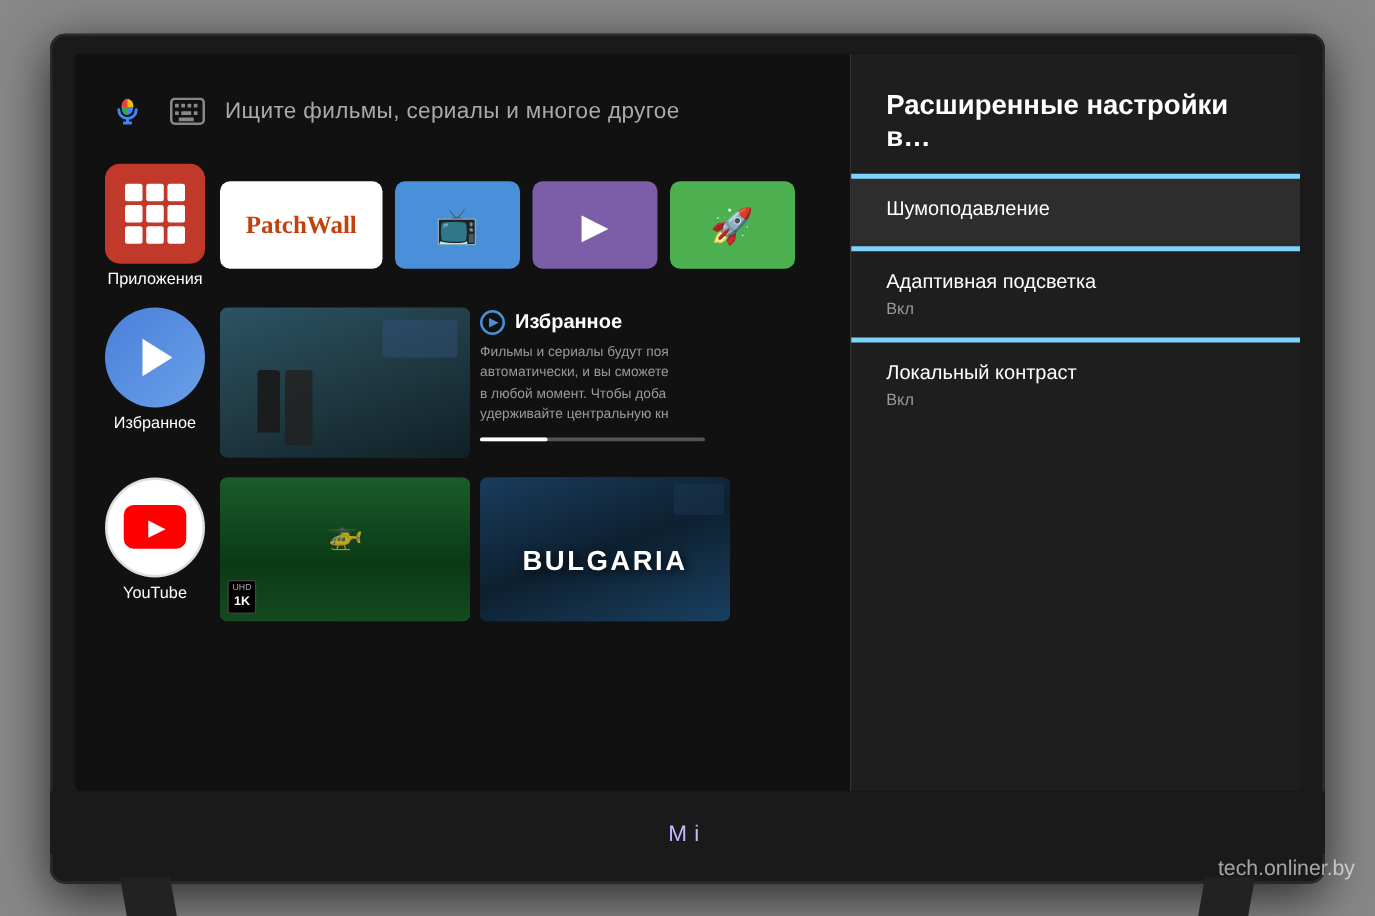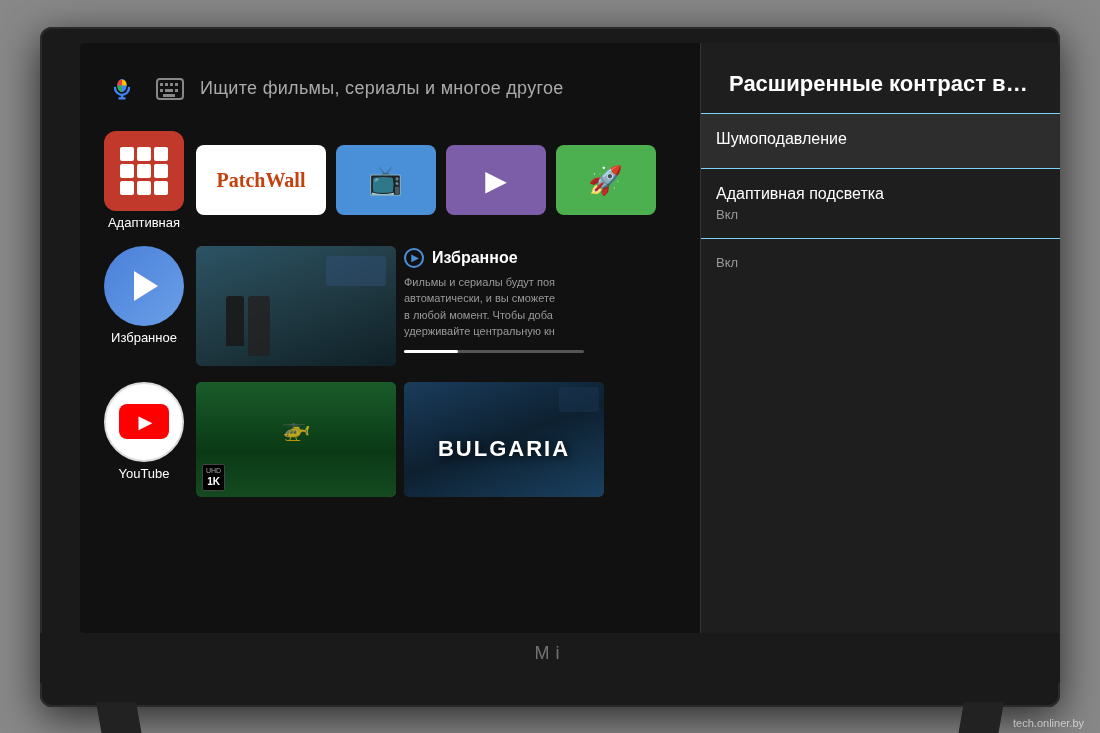--- a/index.html
+++ b/index.html
@@ -15,21 +15,21 @@
     }
 
     .tv-outer {
       width: 1020px;
       height: 680px;
       background: #1a1a1a;
       border-radius: 12px;
       position: relative;
       display: flex;
       flex-direction: column;
-      align-items: flex-end;
+      align-items: center;
       box-shadow: 0 10px 40px rgba(0,0,0,0.7);
     }
 
     .tv-screen {
       width: 980px;
       height: 590px;
       background: #111;
       margin-top: 16px;
       border-radius: 4px;
       position: relative;
@@ -389,22 +389,22 @@
 
     .settings-title {
       color: #fff;
       font-size: 22px;
       font-weight: 700;
       padding: 28px 28px 16px;
       background: #1e1e1e;
     }
 
     .settings-item {
-      padding: 16px 15px;
-      border-top: 1px solid #7dd3fc;
+      padding: 16px 28px;
+      border-top: 4px solid #7dd3fc;
     }
 
     .settings-item.selected {
       background: #2d2d2d;
     }
 
     .settings-item-label {
       color: #fff;
       font-size: 16px;
       font-weight: 500;
@@ -422,25 +422,25 @@
       height: 50px;
       background: #1a1a1a;
       display: flex;
       align-items: flex-start;
       justify-content: center;
       padding-top: 4px;
       position: relative;
     }
 
     .tv-brand {
-      color: #737373;
+      color: #c4b5fd;
       font-size: 18px;
       font-weight: 500;
       letter-spacing: 6px;
-      margin-top: 6px;
+      margin-top: 20px;
     }
 
     .tv-stands {
       position: absolute;
       bottom: -40px;
       width: 100%;
       display: flex;
       justify-content: space-between;
       padding: 0 60px;
     }
@@ -537,21 +537,21 @@
               <div class="grid-dot"></div>
               <div class="grid-dot"></div>
               <div class="grid-dot"></div>
               <div class="grid-dot"></div>
               <div class="grid-dot"></div>
               <div class="grid-dot"></div>
               <div class="grid-dot"></div>
               <div class="grid-dot"></div>
             </div>
           </div>
-          <span class="app-label">Адаптивная</span>
+          <span class="app-label">Приложения</span>
         </div>
 
         <div class="channel-tiles">
           <div class="channel-tile patchwall-tile">
             <span class="patchwall-text">PatchWall</span>
           </div>
           <div class="channel-tile tv-tile">
             <span class="tile-icon">📺</span>
           </div>
           <div class="channel-tile video-tile">
@@ -625,42 +625,43 @@
               <span class="bulgaria-text">BULGARIA</span>
               <div style="position:absolute;top:5px;right:5px;width:40px;height:25px;background:rgba(30,60,90,0.4);border-radius:3px;"></div>
             </div>
           </div>
         </div>
       </div>
 
     </div>
 
     <div class="settings-panel">
-      <div class="settings-title">Расширенные контраст в…</div>
+      <div class="settings-title">Расширенные настройки в…</div>
 
       <div class="settings-item selected">
         <div class="settings-item-label">Шумоподавление</div>
       </div>
 
       <div class="settings-item">
         <div class="settings-item-label">Адаптивная подсветка</div>
         <div class="settings-item-value">Вкл</div>
       </div>
 
       <div class="settings-item">
+        <div class="settings-item-label">Локальный контраст</div>
         <div class="settings-item-value">Вкл</div>
       </div>
     </div>
 
   </div>
 
   <div class="tv-bottom">
     <span class="tv-brand">Mi</span>
   </div>
 
   <div class="tv-stands">
     <div class="stand-leg"></div>
     <div class="stand-leg right"></div>
   </div>
 
 </div>
 
-<div style="position:fixed;bottom:4px;right:16px;color:rgba(255,255,255,0.6);font-size:11px;">tech.onliner.by</div>
+<div style="position:fixed;bottom:28px;right:16px;color:rgba(255,255,255,0.6);font-size:17px;">tech.onliner.by</div>
 
 </body></html>

